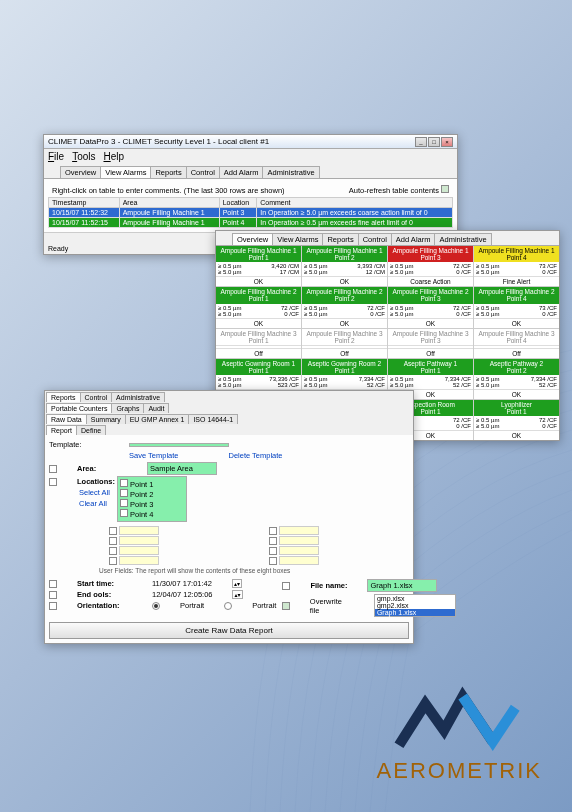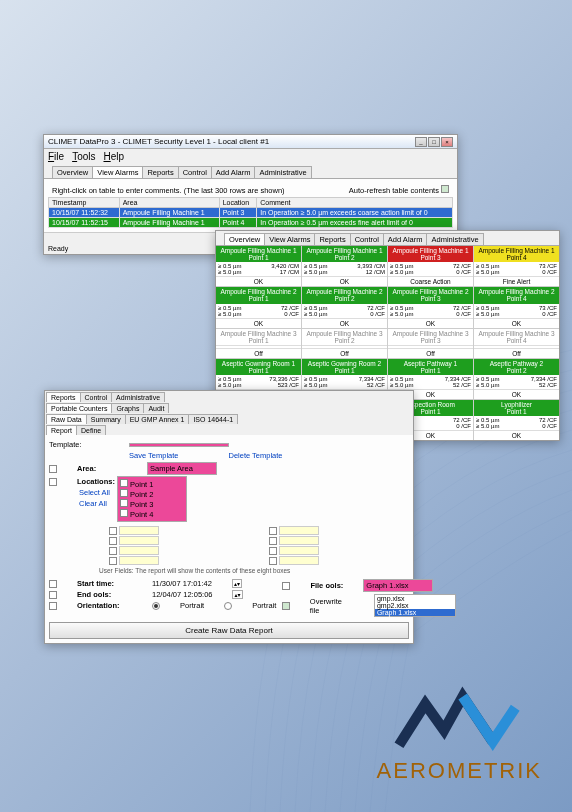--- a/index.html
+++ b/index.html
@@ -8,21 +8,21 @@
   
   .window { position: absolute; background: #f0f0f0; border: 1px solid #999; box-shadow: 0 2px 10px rgba(0,0,0,0.3); font-size: 8px; }
   .titlebar { background: linear-gradient(#fff, #dce7f5); height: 14px; padding: 1px 4px; display: flex; align-items: center; justify-content: space-between; border-bottom: 1px solid #aaa; }
   .titlebar-text { font-size: 8px; }
   .win-buttons { display: flex; gap: 1px; }
   .win-btn { width: 12px; height: 10px; background: linear-gradient(#f5c6c6,#e08080); border: 1px solid #888; font-size: 6px; line-height: 8px; text-align: center; }
   .win-btn.min { background: linear-gradient(#e8e8e8,#ccc); }
   .menubar { background: #f0f0f0; padding: 2px 4px; display: flex; gap: 8px; }
   .menu-item { font-size: 10px; }
   .menu-item u { text-decoration: underline; }
-  .tabs { display: flex; background: #f0f0f0; border-bottom: 1px solid #aaa; padding: 2px 2px 0 8px; gap: 0; }
+  .tabs { display: flex; background: #f0f0f0; border-bottom: 1px solid #aaa; padding: 2px 2px 0 16px; gap: 0; }
   .tab { background: #e8e8e8; border: 1px solid #aaa; border-bottom: none; padding: 1px 4px; font-size: 7.5px; margin-right: -1px; }
   .tab.active { background: #fdfdfd; position: relative; z-index: 1; }
   .content { background: #fdfdfd; padding: 4px; }
   
   
   #win1 { left: 43px; top: 134px; width: 415px; }
   .hint-row { display: flex; align-items: center; justify-content: space-between; padding: 2px 4px; font-size: 7.5px; }
   .table1 { width: 100%; border-collapse: collapse; font-size: 7px; }
   .table1 th { background: #f0f0f0; border: 1px solid #ccc; padding: 1px 3px; text-align: left; font-weight: normal; }
   .table1 td { border: 1px solid #ddd; padding: 1px 3px; }
@@ -45,21 +45,21 @@
   .tile-foot { text-align: center; border-top: 1px solid #ddd; font-size: 6.5px; padding: 1px; }
   
   
   #win3 { left: 44px; top: 390px; width: 370px; }
   .subtabs { display: flex; gap: 0; padding: 1px 1px 0 1px; }
   .subtab { background: #e8e8e8; border: 1px solid #aaa; border-bottom: none; padding: 1px 4px; font-size: 7px; margin-right: -1px;}
   .subtab.active { background: #fdfdfd; }
   .form-row { display: flex; align-items: center; gap: 20px; padding: 1px 0; font-size: 7.5px; }
   .label { width: 60px; }
   .link { color: #0040c0; cursor: pointer; }
-  .input-box { background: #ec4899; border: 1px solid #aaa; padding: 1px 2px; min-width: 70px; font-size: 7.5px; }
+  .input-box { background: #86efac; border: 1px solid #aaa; padding: 1px 2px; min-width: 70px; font-size: 7.5px; }
   .check-grid { display: grid; grid-template-columns: auto auto; gap: 1px 20px; margin: 4px 0 2px 60px; }
   .check-item { display: flex; align-items: center; gap: 2px; }
   .checkbox { width: 8px; height: 8px; border: 1px solid #888; background: #fff; display: inline-block; }
   .checkbox.checked { background: #cfe8cf; }
   .yellow-field { width: 40px; height: 9px; background: #ffffd0; border: 1px solid #ccc; display: inline-block; }
   .radio { width: 8px; height: 8px; border: 1px solid #888; border-radius: 50%; background: #fff; display: inline-block; position: relative; }
   .radio.checked::after { content: ''; position: absolute; inset: 1px; background: #333; border-radius: 50%; }
   .file-list { background: #fff; border: 1px solid #aaa; font-size: 7px; width: 90px; }
   .file-list div { padding: 0 2px; }
   .file-list .sel { background: #2e6bd0; color: #fff; }
@@ -553,21 +553,21 @@
           <b style="width:55px">Orientation:</b>
           <span class="radio checked"></span>
           <span>Portrait</span>
           <span class="radio"></span>
           <span>Portrait</span>
         </div>
       </div>
       <div>
         <div class="form-row">
           <span class="checkbox"></span>
-          <b>File ools:</b>
+          <b>File name:</b>
           <span class="input-box">Graph 1.xlsx</span>
         </div>
         <div class="form-row">
           <span class="checkbox checked"></span>
           <span>Overwrite file</span>
           <div class="file-list" id="file-list" style="margin-left:4px">
               <div>gmp.xlsx</div>
               <div>gmp2.xlsx</div>
               <div class="sel">Graph 1.xlsx</div>
             </div>

